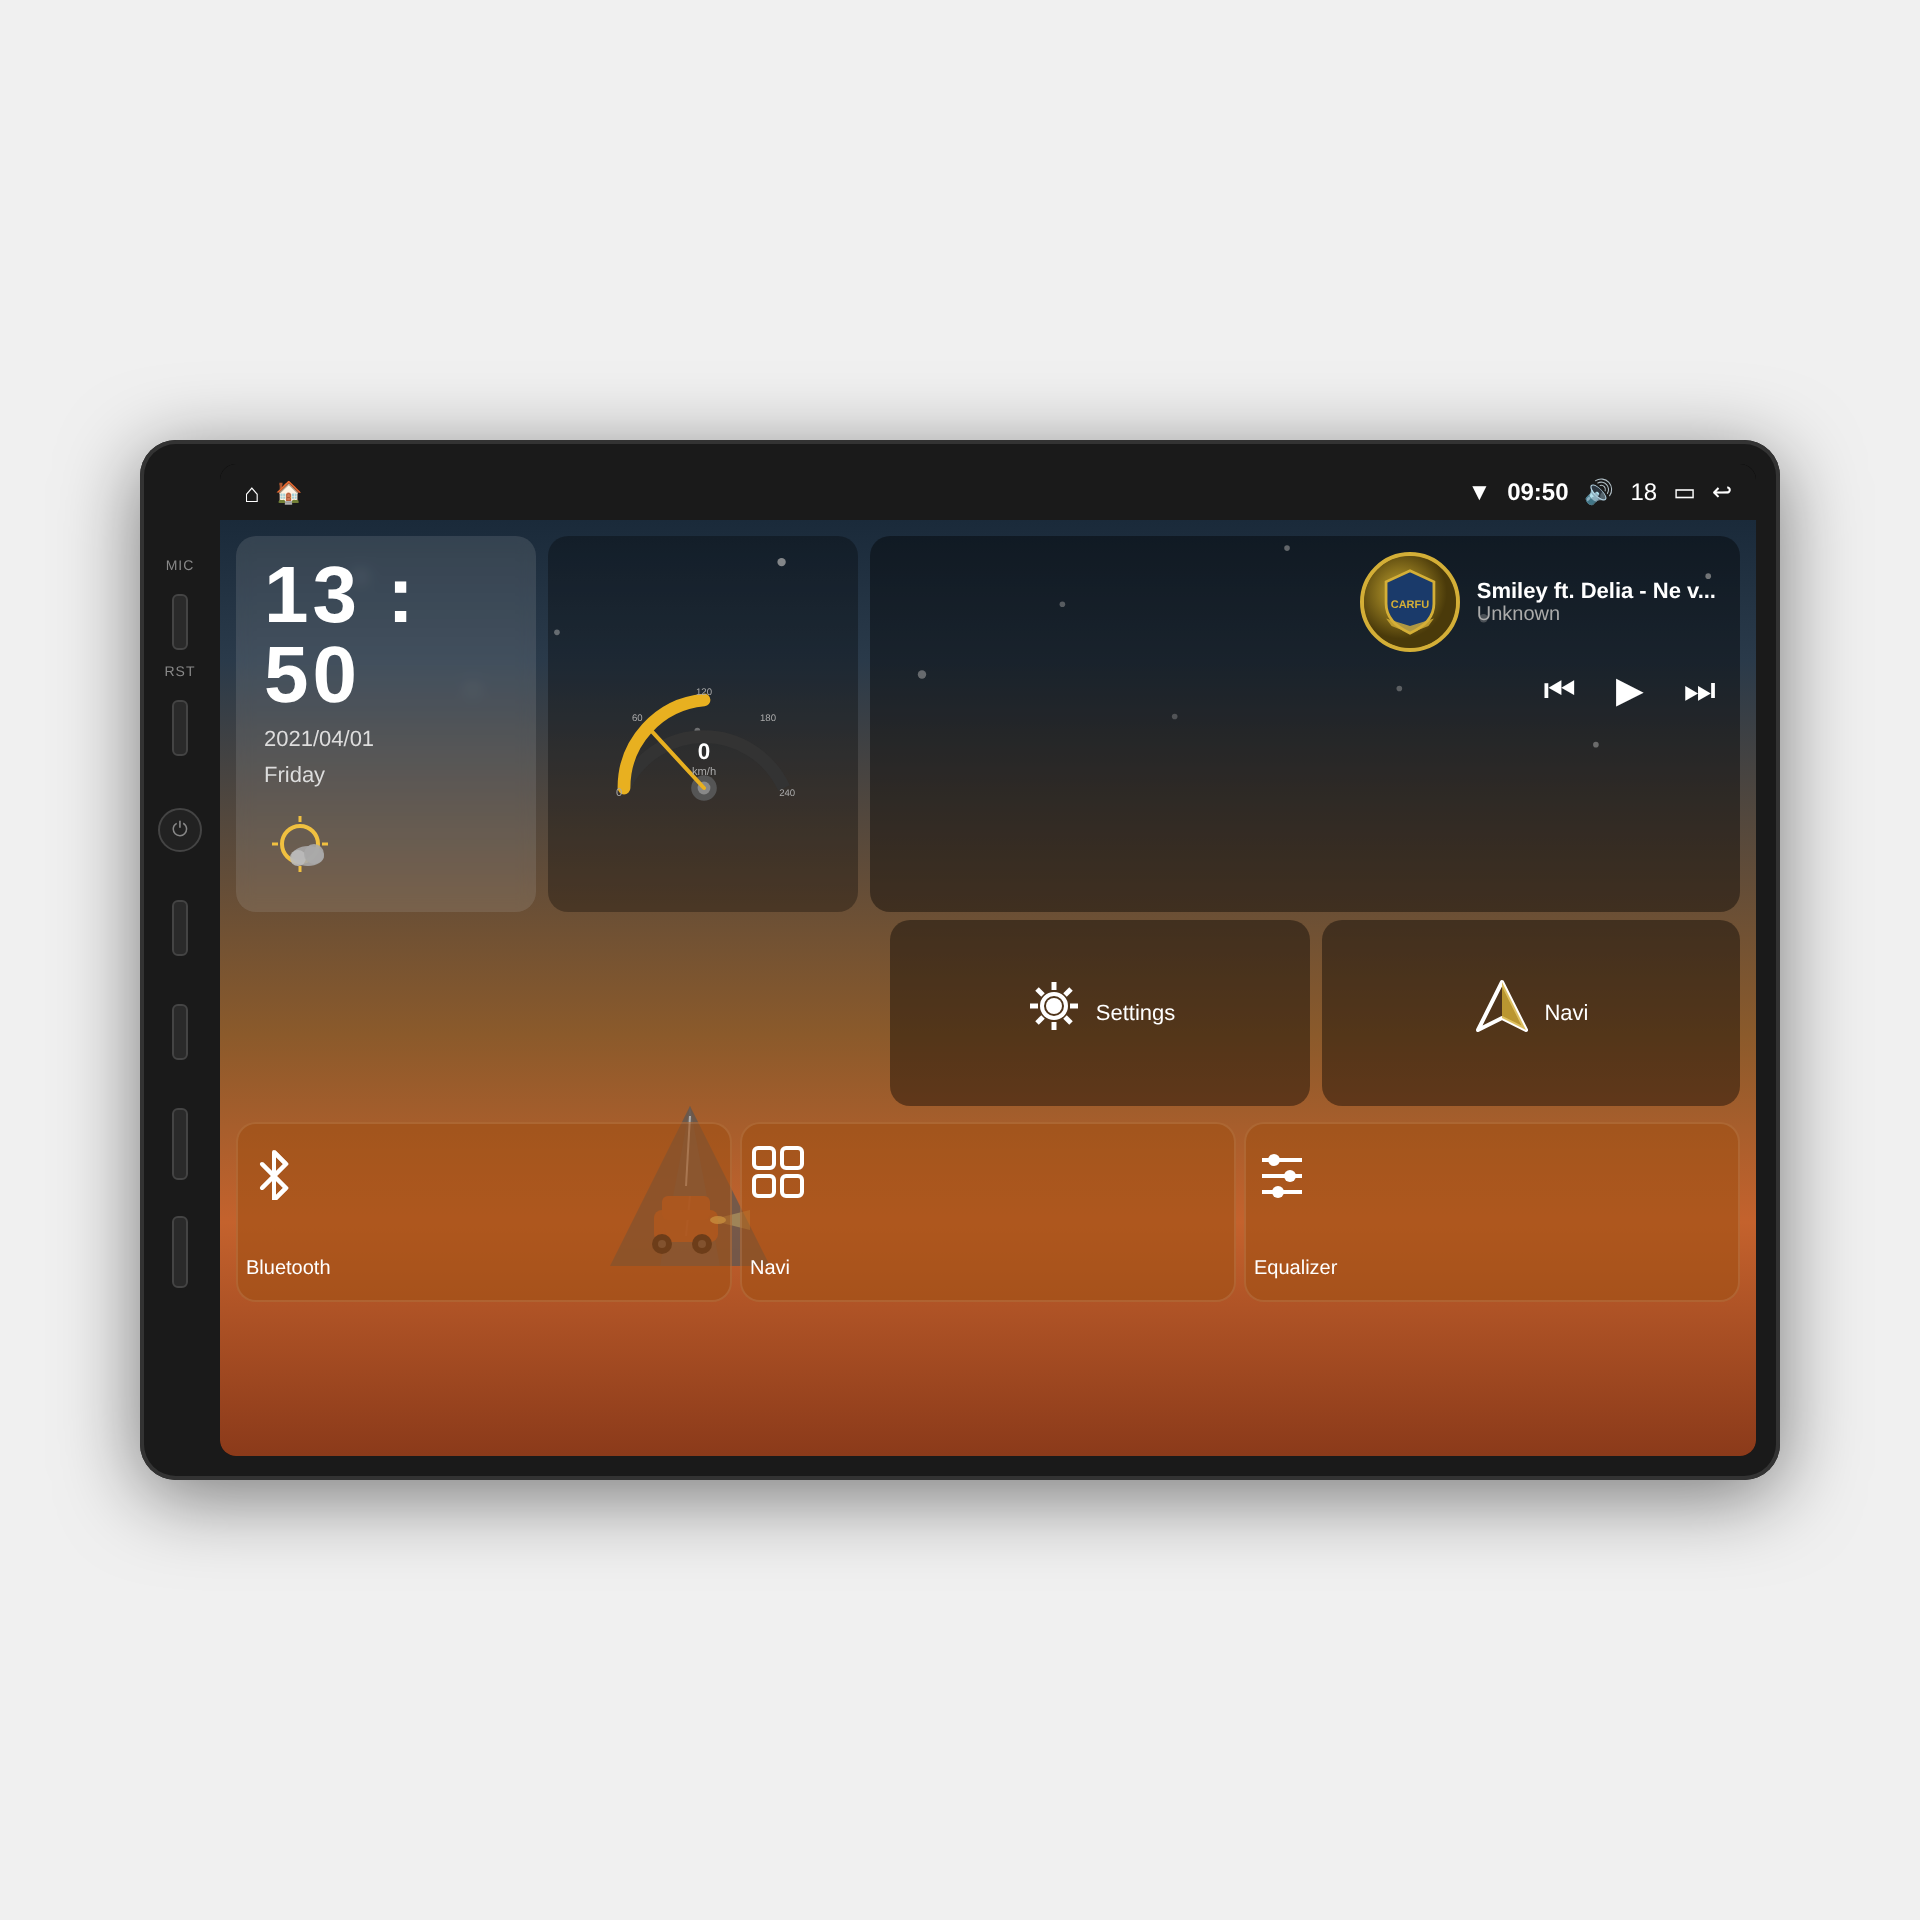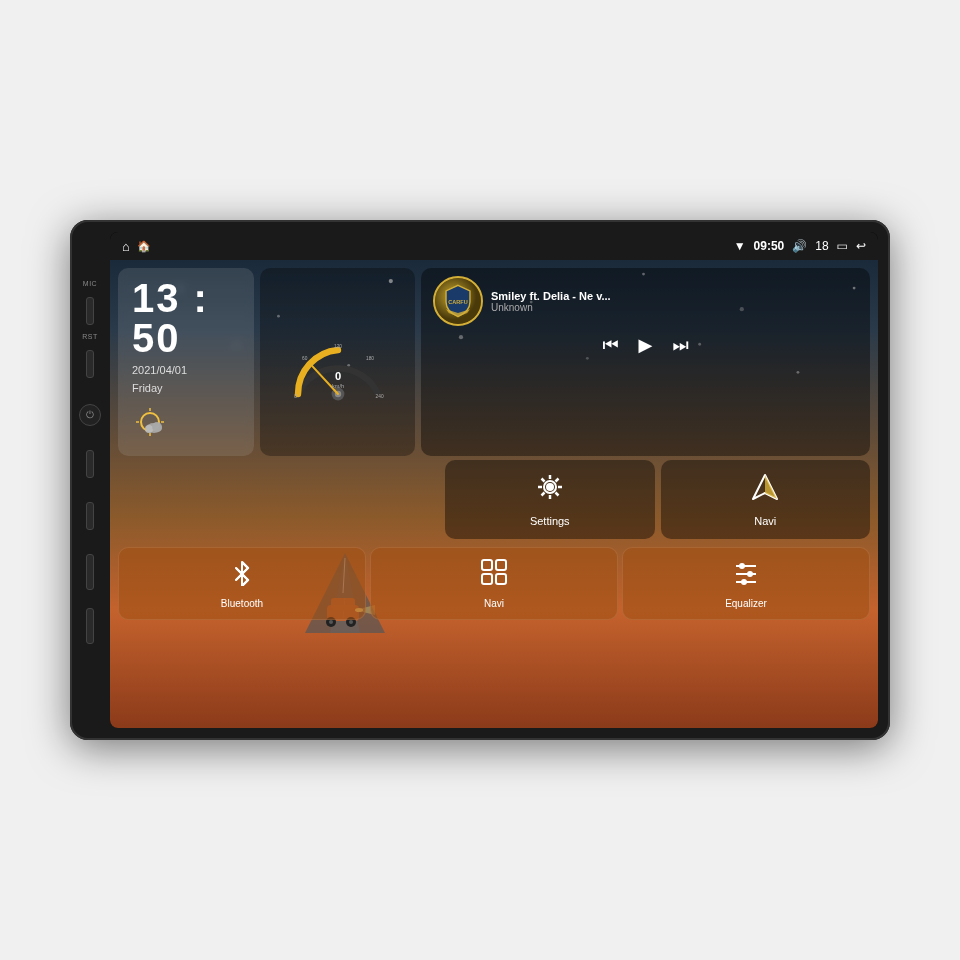--- a/index.html
+++ b/index.html
@@ -122,21 +122,21 @@
       display: flex;
       gap: 6px;
       padding: 8px 8px 4px 8px;
       flex-shrink: 0;
       position: relative;
       z-index: 2;
     }
 
     
     .clock-widget {
-      width: 136px;
+      width: 150px;
       background: rgba(200,200,200,0.15);
       border-radius: 10px;
       padding: 10px 14px;
       backdrop-filter: blur(4px);
       flex-shrink: 0;
     }
     .clock-time {
       font-size: 40px;
       font-weight: bold;
       color: #fff;
@@ -170,20 +170,21 @@
 
     
     .music-widget {
       flex: 1;
       background: rgba(0,0,0,0.4);
       border-radius: 10px;
       padding: 8px 12px;
       display: flex;
       flex-direction: column;
       gap: 4px;
+      align-items: flex-end;
     }
     .music-top {
       display: flex;
       align-items: center;
       gap: 8px;
     }
     .music-album {
       width: 50px;
       height: 50px;
       border-radius: 50%;
@@ -247,24 +248,24 @@
       flex: 1;
       display: flex;
       gap: 6px;
     }
 
     .action-tile {
       flex: 1;
       background: rgba(0,0,0,0.4);
       border-radius: 10px;
       display: flex;
-      flex-direction: column;
-      align-items: center;
-      justify-content: center;
-      padding: 12px 8px;
+      flex-direction: row;
+      align-items: center;
+      justify-content: center;
+      padding: 28px 8px;
       cursor: pointer;
       gap: 6px;
     }
     .action-tile-icon {
       font-size: 26px;
       color: #fff;
     }
     .action-tile-label {
       font-size: 11px;
       color: #fff;
@@ -278,25 +279,25 @@
       position: relative;
       z-index: 2;
     }
 
     .bottom-tile {
       flex: 1;
       background: rgba(160, 80, 20, 0.6);
       border-radius: 10px;
       display: flex;
       flex-direction: column;
-      align-items: center;
+      align-items: flex-start;
       justify-content: center;
       padding: 10px 4px;
       cursor: pointer;
-      gap: 6px;
+      gap: 22px;
       border: 1px solid rgba(255,255,255,0.1);
     }
     .bottom-tile-icon {
       font-size: 24px;
       color: #fff;
     }
     .bottom-tile-label {
       font-size: 10px;
       color: #fff;
       text-align: center;

